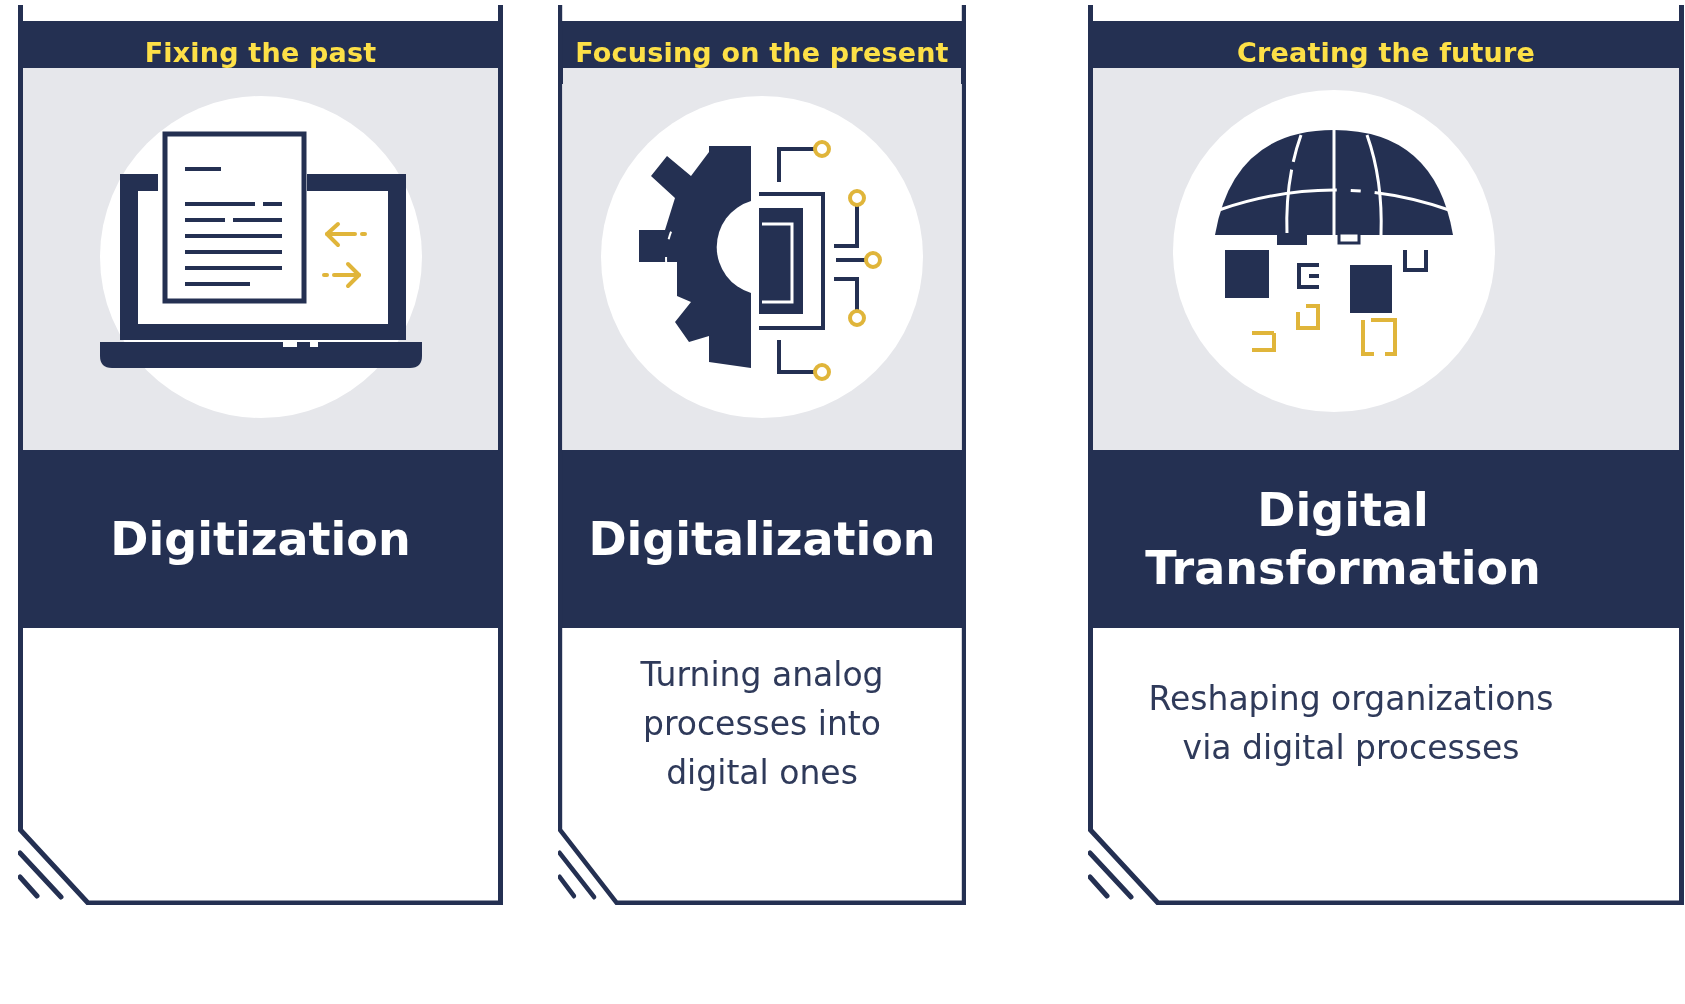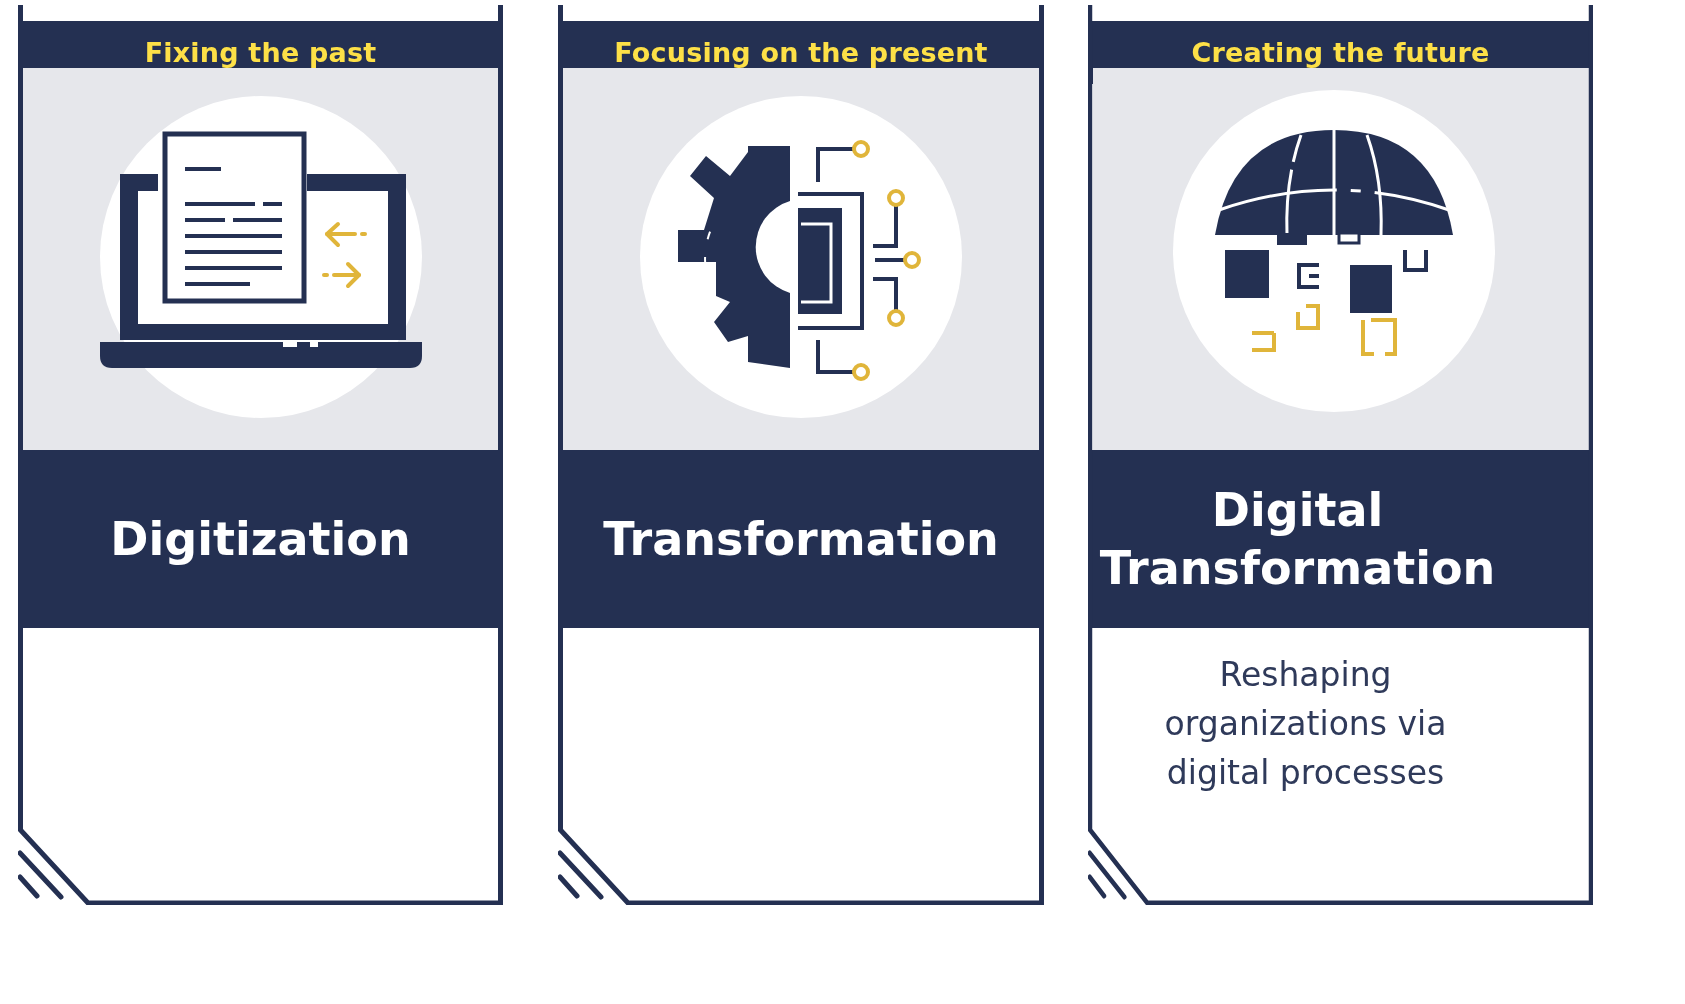--- a/index.html
+++ b/index.html
@@ -55,21 +55,21 @@
     </svg>
   </div>
   <div class="titleband">Digitization</div>
   <svg class="frame" viewBox="0 0 485 900" preserveAspectRatio="none">
     <path d="M2.5 0 V825 L70 898 H482.5 V0" fill="none" stroke="#243052" stroke-width="5"></path>
     <line x1="2" y1="848" x2="43" y2="892" stroke="#243052" stroke-width="5" stroke-linecap="round"></line>
     <line x1="2" y1="872" x2="19" y2="891" stroke="#243052" stroke-width="5" stroke-linecap="round"></line>
   </svg>
 </div>
 
-<div class="card" style="left:558px; width:486px;">
+<div class="card" style="left:558px; width:408px;">
   <div class="header">Focusing on the present</div>
   <div class="imgarea">
     <div class="circle"></div>
     <svg class="icon" viewBox="0 0 322 322">
 
       <path d="M150 50 L150 272 L108 266 L108 240 L88 246 L74 226 L90 206 L76 200 L76 166 L38 166 L38 134 L64 134 L74 102 L50 80 L66 60 L90 80 L108 56 L108 50 Z" fill="#243052"></path>
       <path d="M150 105 A48 48 0 0 0 150 197 Z" fill="#ffffff"></path>
       <path d="M80 210 A80 80 0 0 1 102 96" fill="none" stroke="#ffffff" stroke-width="2" stroke-dasharray="52 18 8 200"></path>
 
       <rect x="158" y="112" width="44" height="106" fill="#243052"></rect>
@@ -85,29 +85,30 @@
       </g>
       <g stroke="#e0b53a" stroke-width="4" fill="none">
         <circle cx="221" cy="53" r="7"></circle>
         <circle cx="256" cy="102" r="7"></circle>
         <circle cx="272" cy="164" r="7"></circle>
         <circle cx="256" cy="222" r="7"></circle>
         <circle cx="221" cy="276" r="7"></circle>
       </g>
     </svg>
   </div>
-  <div class="titleband">Transformation</div>
+  <div class="titleband">Digitalization</div>
+  <div class="desc">Turning analog processes into digital ones</div>
   <svg class="frame" viewBox="0 0 486 900" preserveAspectRatio="none">
     <path d="M2.5 0 V825 L70 898 H483.5 V0" fill="none" stroke="#243052" stroke-width="5"></path>
     <line x1="2" y1="848" x2="43" y2="892" stroke="#243052" stroke-width="5" stroke-linecap="round"></line>
     <line x1="2" y1="872" x2="19" y2="891" stroke="#243052" stroke-width="5" stroke-linecap="round"></line>
   </svg>
 </div>
 
-<div class="card" style="left:1088px; width:505px;">
+<div class="card" style="left:1088px; width:596px;">
   <div class="header" style="right:0;">Creating the future</div>
   <div class="imgarea" style="right:4px;">
     <div class="circle" style="left:241px; top:22px;"></div>
     <svg class="icon" viewBox="0 0 322 322" style="left:241px; top:22px;">
 
       <path d="M42 145 Q60 40 161 40 Q262 40 280 145 Z" fill="#243052"></path>
       <g stroke="#ffffff" stroke-width="3" fill="none">
         <path d="M46 120 Q161 80 276 120" stroke-dasharray="120 14 10 14 200"></path>
         <line x1="161" y1="40" x2="161" y2="145"></line>
         <path d="M128 45 Q112 90 114 145" stroke-dasharray="28 8 200"></path>

